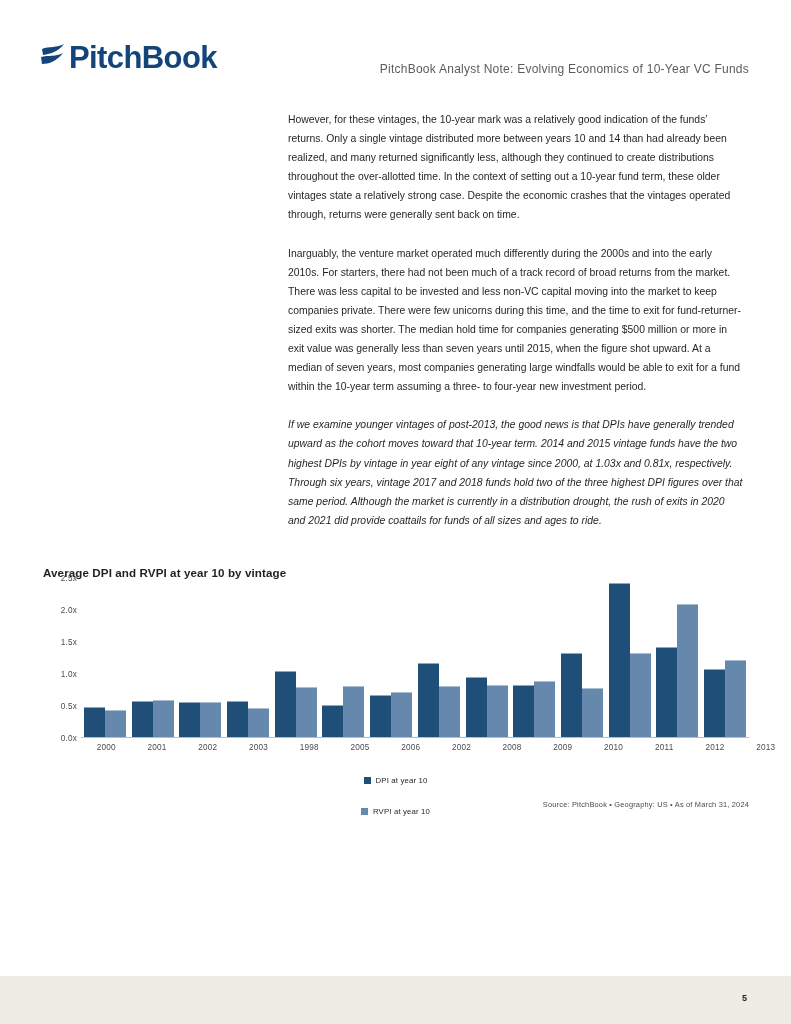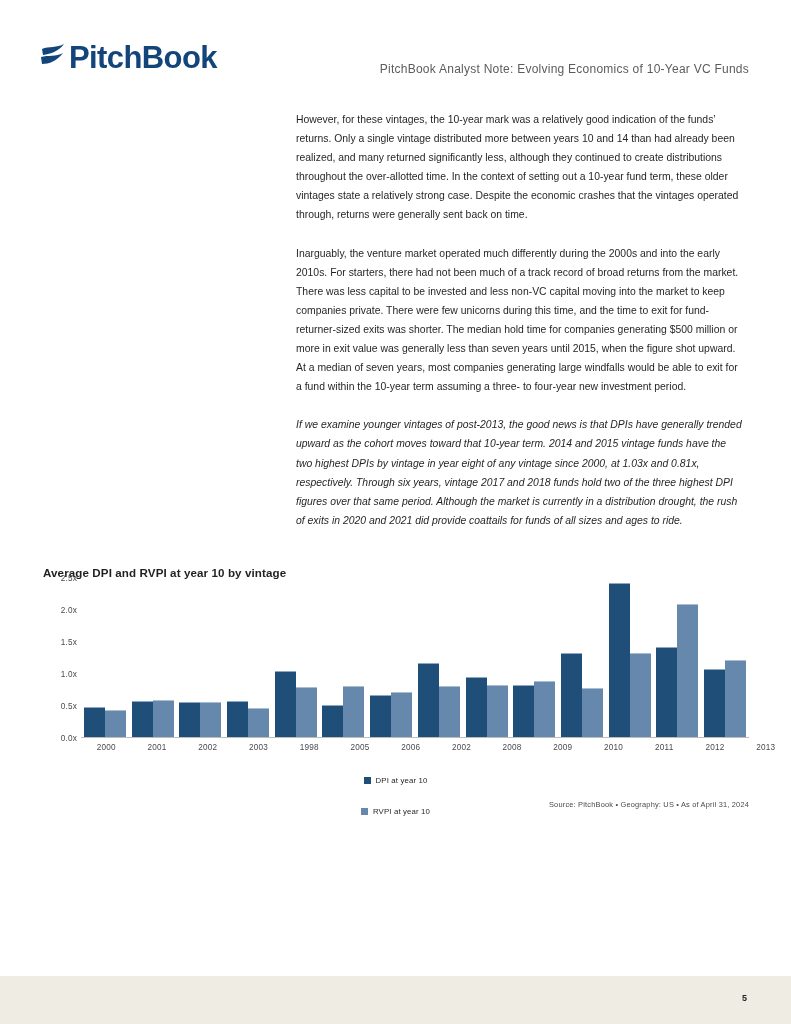--- a/index.html
+++ b/index.html
@@ -33,21 +33,21 @@
   }
 
   
   .content {
     position: absolute; left: 288px; top: 110px; width: 456px;
   }
   .para {
     font-size: 10.4px;
     line-height: 19.1px;
     color: #231f20;
-    margin: 0 0 19px 8px;
+    margin: 0 0 19px 0;
     text-align: left;
     letter-spacing: 0.01px;
   }
   .para:last-child { margin-bottom: 0; font-style: italic; }
 
   
   .chart-block { position: absolute; left: 0; top: 548px; width: 791px; }
   .chart-title {
     position: absolute; left: 43px; top: 4px;
     font-size: 11.6px; font-weight: bold; color: #231f20;
@@ -233,18 +233,18 @@
       <div class="legend-item">
         <span class="legend-swatch dpi"></span>
         <span class="legend-label">DPI at year 10</span>
       </div>
       <div class="legend-item">
         <span class="legend-swatch rvpi"></span>
         <span class="legend-label">RVPI at year 10</span>
       </div>
     </div>
 
-  <div class="source">Source: PitchBook  •  Geography: US  •  As of April 31, 2024</div>
+  <div class="source">Source: PitchBook  •  Geography: US  •  As of March 31, 2024</div>
 </div>
 
 <div class="footer">
   <div class="page-number">5</div>
 </div>
 
 </body></html>

